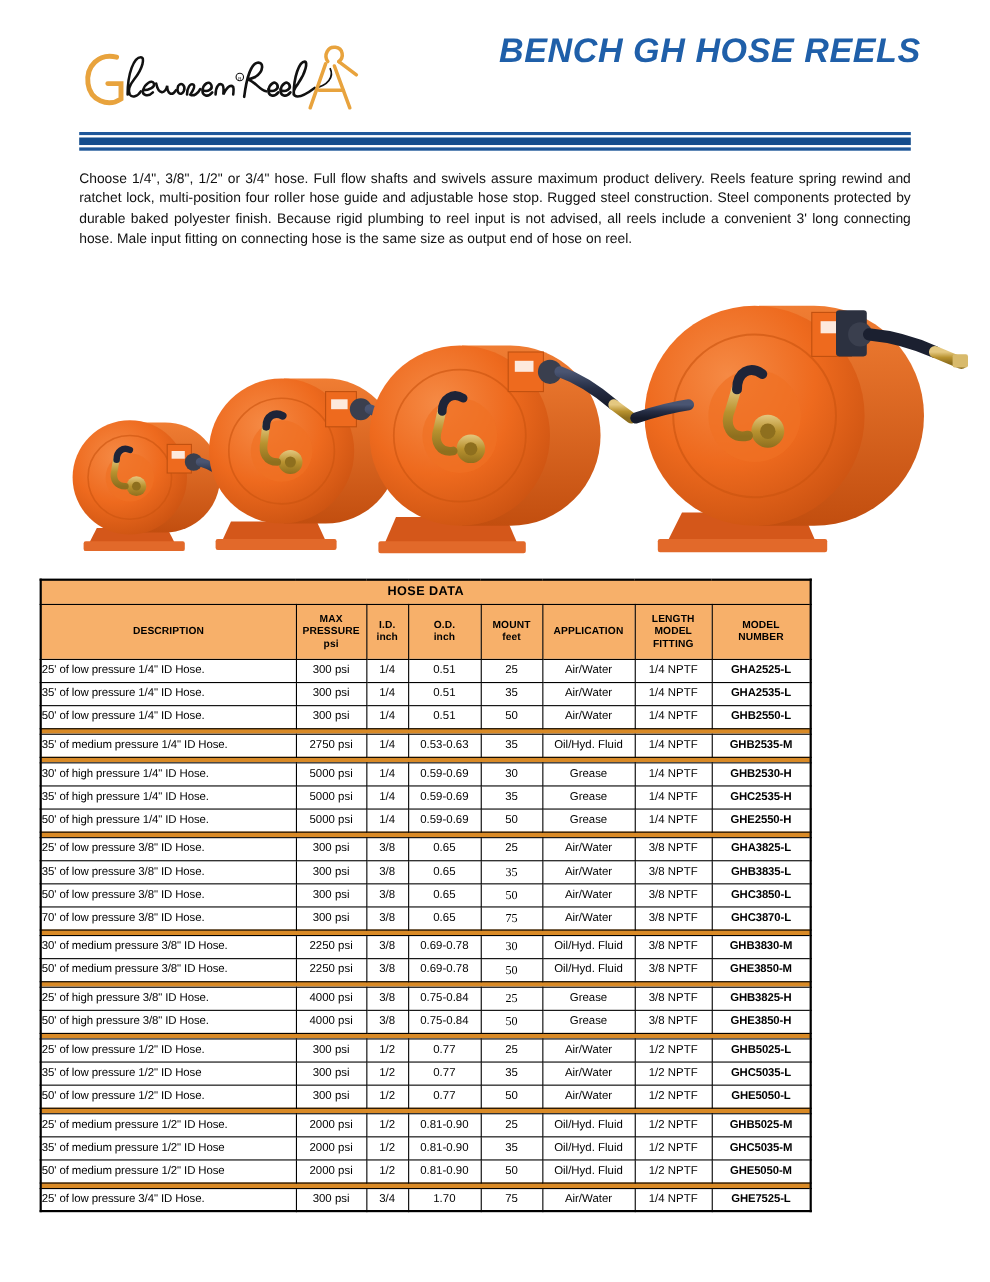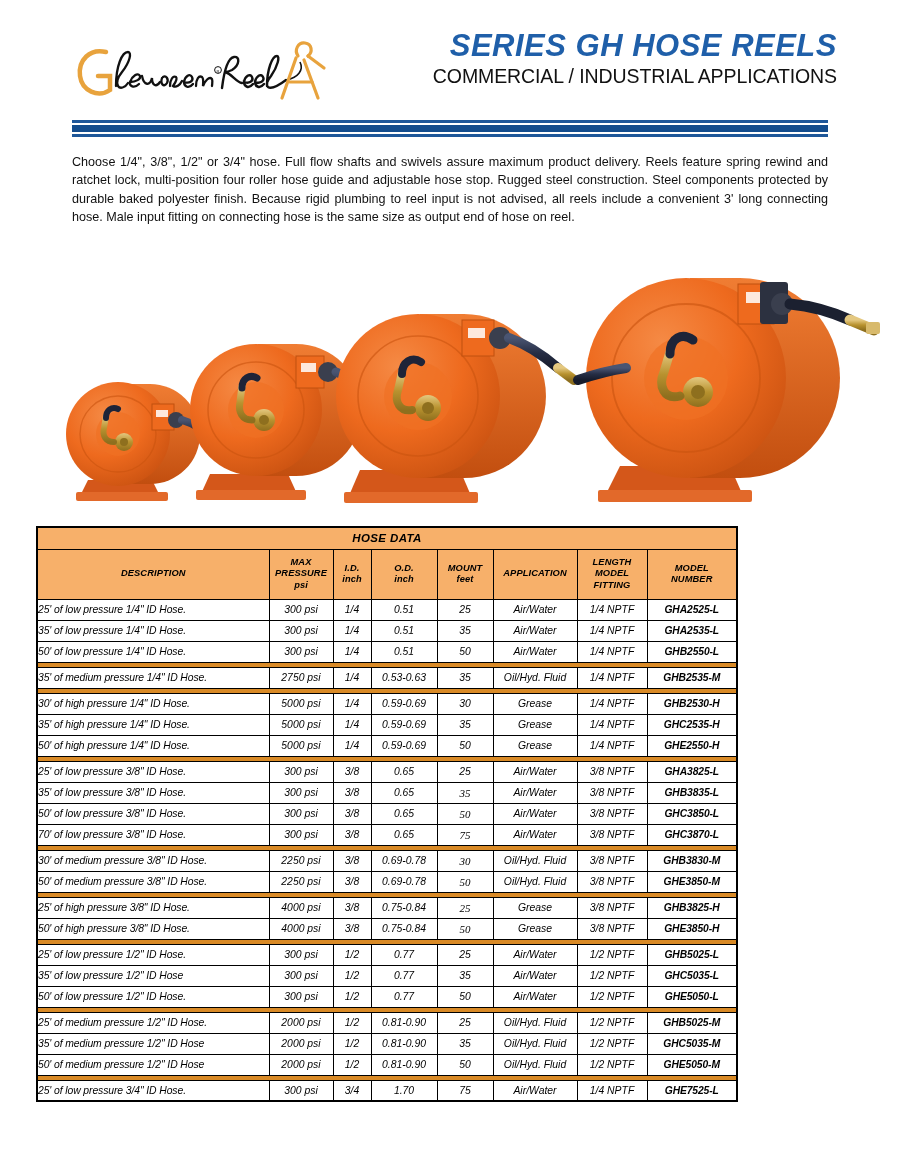--- a/index.html
+++ b/index.html
@@ -41,21 +41,21 @@
     line-height: 1.45;
     text-align: justify;
     color:#111;
   }
 
   
   .photo { position:relative; height:280px; margin: 8px 0 0 0; }
   .photo svg { display:block; }
 
   
-  .table-wrap { margin: 12px auto 0 auto; width: 828px; font-style: italic; }
+  .table-wrap { margin: 12px auto 0 auto; width: 828px; }
   table.hose {
     border-collapse: collapse;
     width: 700px;
     table-layout: fixed;
     border: 2px solid #000;
   }
   table.hose td, table.hose th { border: 1px solid #000; padding:0; }
 
   .hd-title {
     background:#F7B06A; text-align:center; font-weight:bold;
@@ -121,22 +121,21 @@
         <path d="M226 20 C222 14, 226 6, 233 7 C240 8, 241 16, 236 20"></path>
         <path d="M236 20 L252 32"></path>
         <path d="M224 22 L210 62"></path>
         <path d="M232 24 L246 62"></path>
         <path d="M218 46 L240 46"></path>
       </g>
     </svg>
   </div>
 
   <div class="title-block">
-    <div class="series-title">SERIES GH HOSE REELS</div>
-    <div class="sub1">COMMERCIAL / INDUSTRIAL APPLICATIONS</div>
+    <div class="series-title">BENCH GH HOSE REELS</div>
   </div>
 </div>
 
 <div class="rules">
   <div class="rule-thin"></div>
   <div class="rule-gap"></div>
   <div class="rule-thick"></div>
   <div class="rule-gap"></div>
   <div class="rule-thin"></div>
 </div>

